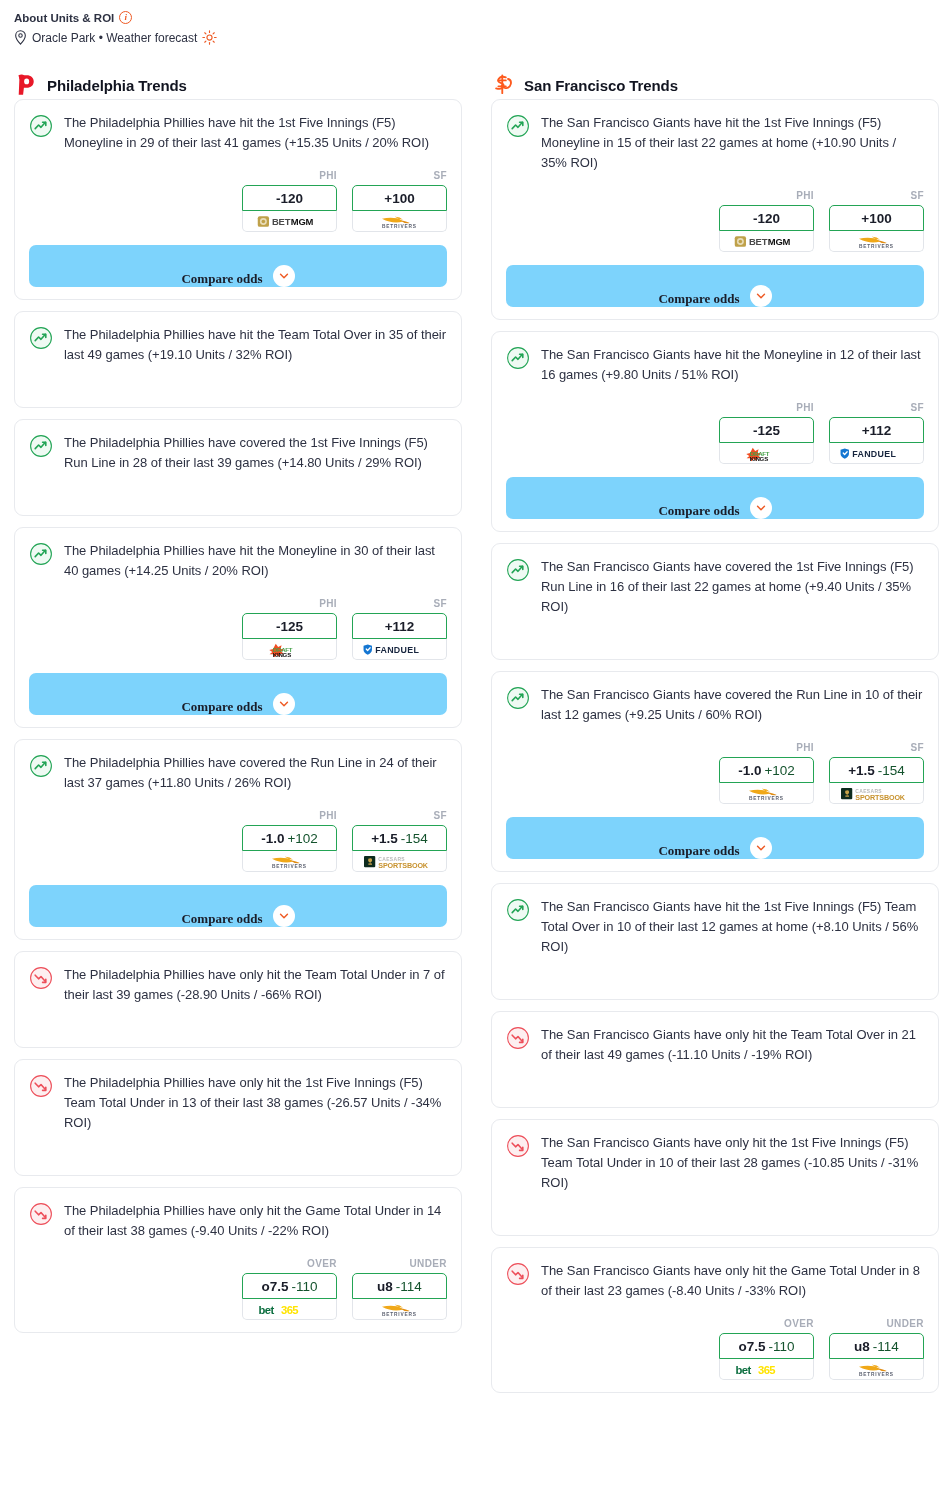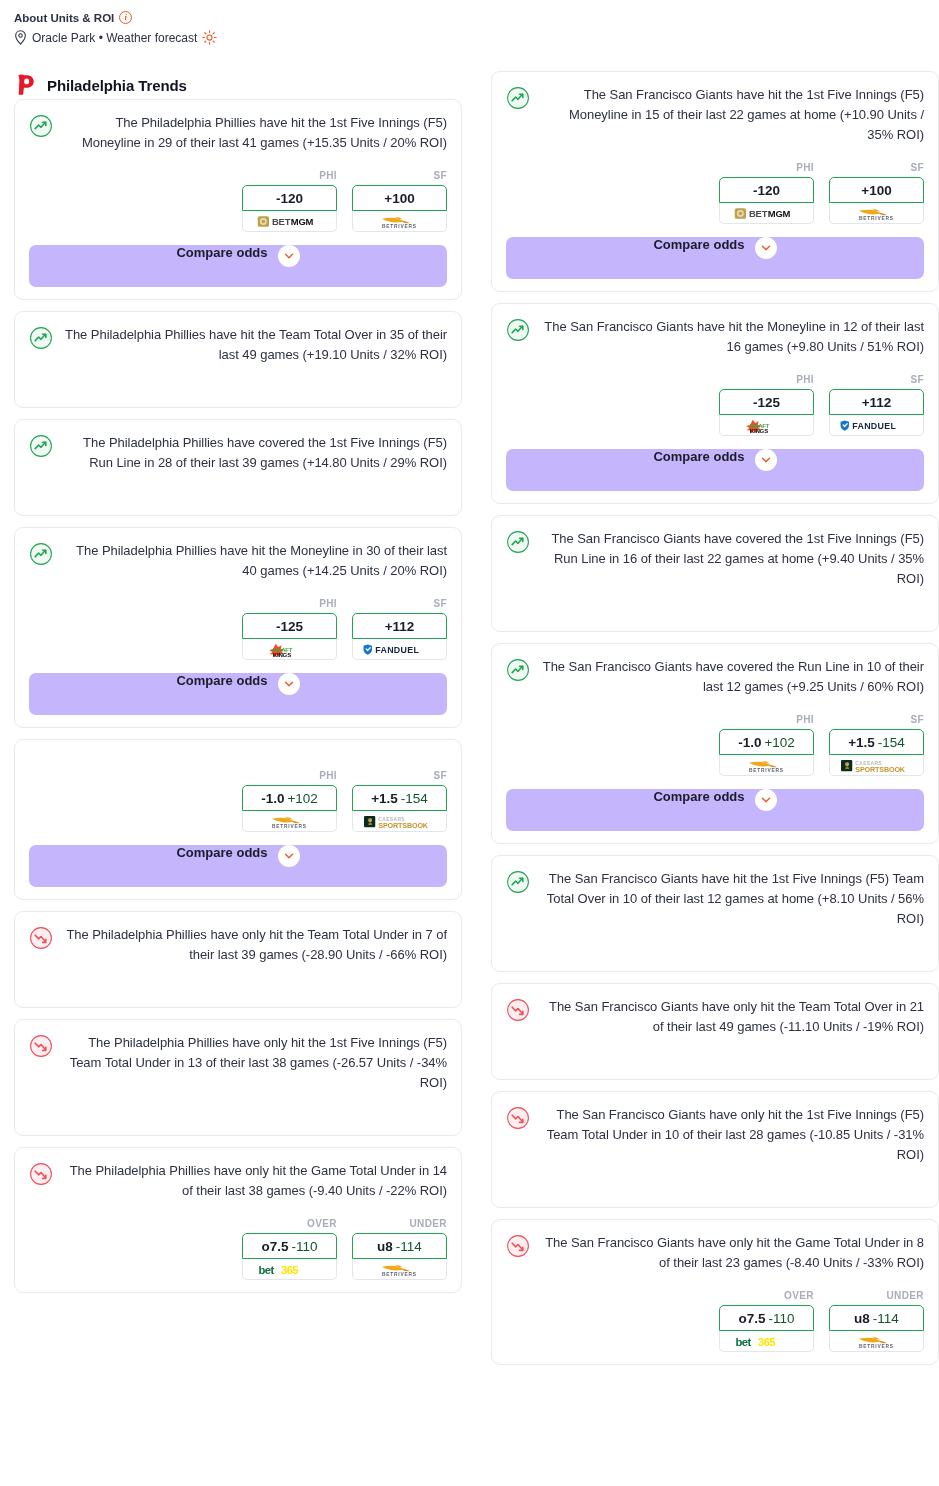--- a/index.html
+++ b/index.html
@@ -83,21 +83,21 @@
   .col-title { font-size: 15px; font-weight: bold; color: #111420; letter-spacing: -0.1px; }
 
   
   .trend-card {
     border: 1px solid #e8eaee;
     border-radius: 9px;
     background: #fff;
     margin-bottom: 11px;
     padding: 13px 14px 12px 14px;
   }
-  .trend-top { display: flex; gap: 11px; align-items: flex-start; text-align: right; }
+  .trend-top { display: flex; gap: 11px; align-items: flex-start; }
   .trend-icon { width: 24px; height: 24px; flex: none; margin-top: 1px; }
   .trend-text {
     font-size: 13px;
     line-height: 20px;
     color: #2d3142;
     letter-spacing: -0.05px;
   }
 
   
   .odds-row {
@@ -137,28 +137,29 @@
     justify-content: center;
     background: #fff;
     overflow: hidden;
     cursor: pointer;
   }
   .book-logo { height: 15px; width: 78px; }
 
   
   .compare-bar {
     margin-top: 13px;
-    background: #c4b5fd;
+    background: #7dd3fc;
     border-radius: 7px;
     height: 42px;
     display: flex;
-    align-items: flex-start;
+    align-items: flex-end;
     justify-content: center;
     gap: 10px;
     cursor: pointer;
+    font-family: Liberation Serif, serif;
   }
   .compare-label { font-size: 13px; font-weight: bold; color: #1a1d29; }
   .chev-btn {
     width: 22px; height: 22px;
     border-radius: 50%;
     background: #fff;
     display: flex; align-items: center; justify-content: center;
   }
   .spacer-sm { height: 30px; }
 </style>
@@ -317,20 +318,28 @@
     <div class="compare-bar">
       <span class="compare-label">Compare odds</span>
       <span class="chev-btn">
         <svg width="12" height="12" viewBox="0 0 16 16">
           <path d="M3.4 5.8L8 10.4l4.6-4.6" fill="none" stroke="#ee5a24" stroke-width="1.9" stroke-linecap="round" stroke-linejoin="round"></path>
         </svg>
       </span>
     </div>
   </div>
         <div class="trend-card">
+    <div class="trend-top">
+      <svg viewBox="0 0 24 24" class="trend-icon">
+              <circle cx="12" cy="12" r="10.4" fill="#effaf3" stroke="#22a455" stroke-width="1.1"></circle>
+              <path d="M6.2 14.6l3.4-3.6 2.4 2.3 4.4-5.0" fill="none" stroke="#22a455" stroke-width="1.6" stroke-linecap="round" stroke-linejoin="round"></path>
+              <path d="M13.6 8.3h3.2v3.1" fill="none" stroke="#22a455" stroke-width="1.6" stroke-linecap="round" stroke-linejoin="round"></path>
+            </svg>
+      <span class="trend-text">The Philadelphia Phillies have covered the Run Line in 24 of their last 37 games (+11.80 Units / 26% ROI)</span>
+    </div>
     <div class="odds-row">
             <div class="odds-cell">
               <div class="odds-label">PHI</div>
               <div class="odds-box">
                 <span class="odds-value">-1.0<span class="sec">+102</span></span>
               </div>
               <div class="book-box">
                 <svg class="book-logo" viewBox="0 0 104 20">
                   <path d="M28 6.4 q14 -3.4 28 1.4 q-4.4 -4.4 -11 -4 q7 3 11 6.2 q-13 4 -28 -3.6 z" fill="#f0a818"></path>
                   <path d="M52 8.2 q9 1.2 13 3.8 q-7 1.2 -13 -3.8 z" fill="#e08c12"></path>
@@ -420,20 +429,32 @@
                   <text x="28" y="18.2" font-family="Liberation Sans, sans-serif" font-size="6.4" font-weight="bold" fill="#5c6170" letter-spacing="1.1">BETRIVERS</text>
                 </svg>
               </div>
             </div>
           </div>
 
   </div>
       </div>
   </div>
     <div class="column">
+    <div class="col-header">
+      <svg class="team-logo" viewBox="0 0 40 44">
+          <g fill="none" stroke="#fd5a1e" stroke-width="3.4" stroke-linecap="round" stroke-linejoin="round">
+            <path d="M27 8 q-9 -3 -13 2.6 q-3.6 5 3.6 7.4 q7.6 2.6 4.6 7.8 q-3.2 5.2 -13 2.4"></path>
+            <path d="M20.5 4.5 v32.5"></path>
+            <path d="M13.4 13.6 h13.6"></path>
+            <path d="M13.4 24.6 h13.6"></path>
+            <path d="M31 11 q6.6 1.4 5.2 9 q-1.2 6.6 -8 7.6 q-6.4 1 -8.8 -4"></path>
+          </g>
+        </svg>
+      <span class="col-title">San Francisco Trends</span>
+    </div>
     <div class="cards">
         <div class="trend-card">
     <div class="trend-top">
       <svg viewBox="0 0 24 24" class="trend-icon">
               <circle cx="12" cy="12" r="10.4" fill="#effaf3" stroke="#22a455" stroke-width="1.1"></circle>
               <path d="M6.2 14.6l3.4-3.6 2.4 2.3 4.4-5.0" fill="none" stroke="#22a455" stroke-width="1.6" stroke-linecap="round" stroke-linejoin="round"></path>
               <path d="M13.6 8.3h3.2v3.1" fill="none" stroke="#22a455" stroke-width="1.6" stroke-linecap="round" stroke-linejoin="round"></path>
             </svg>
       <span class="trend-text">The San Francisco Giants have hit the 1st Five Innings (F5) Moneyline in 15 of their last 22 games at home (+10.90 Units / 35% ROI)</span>
     </div>

